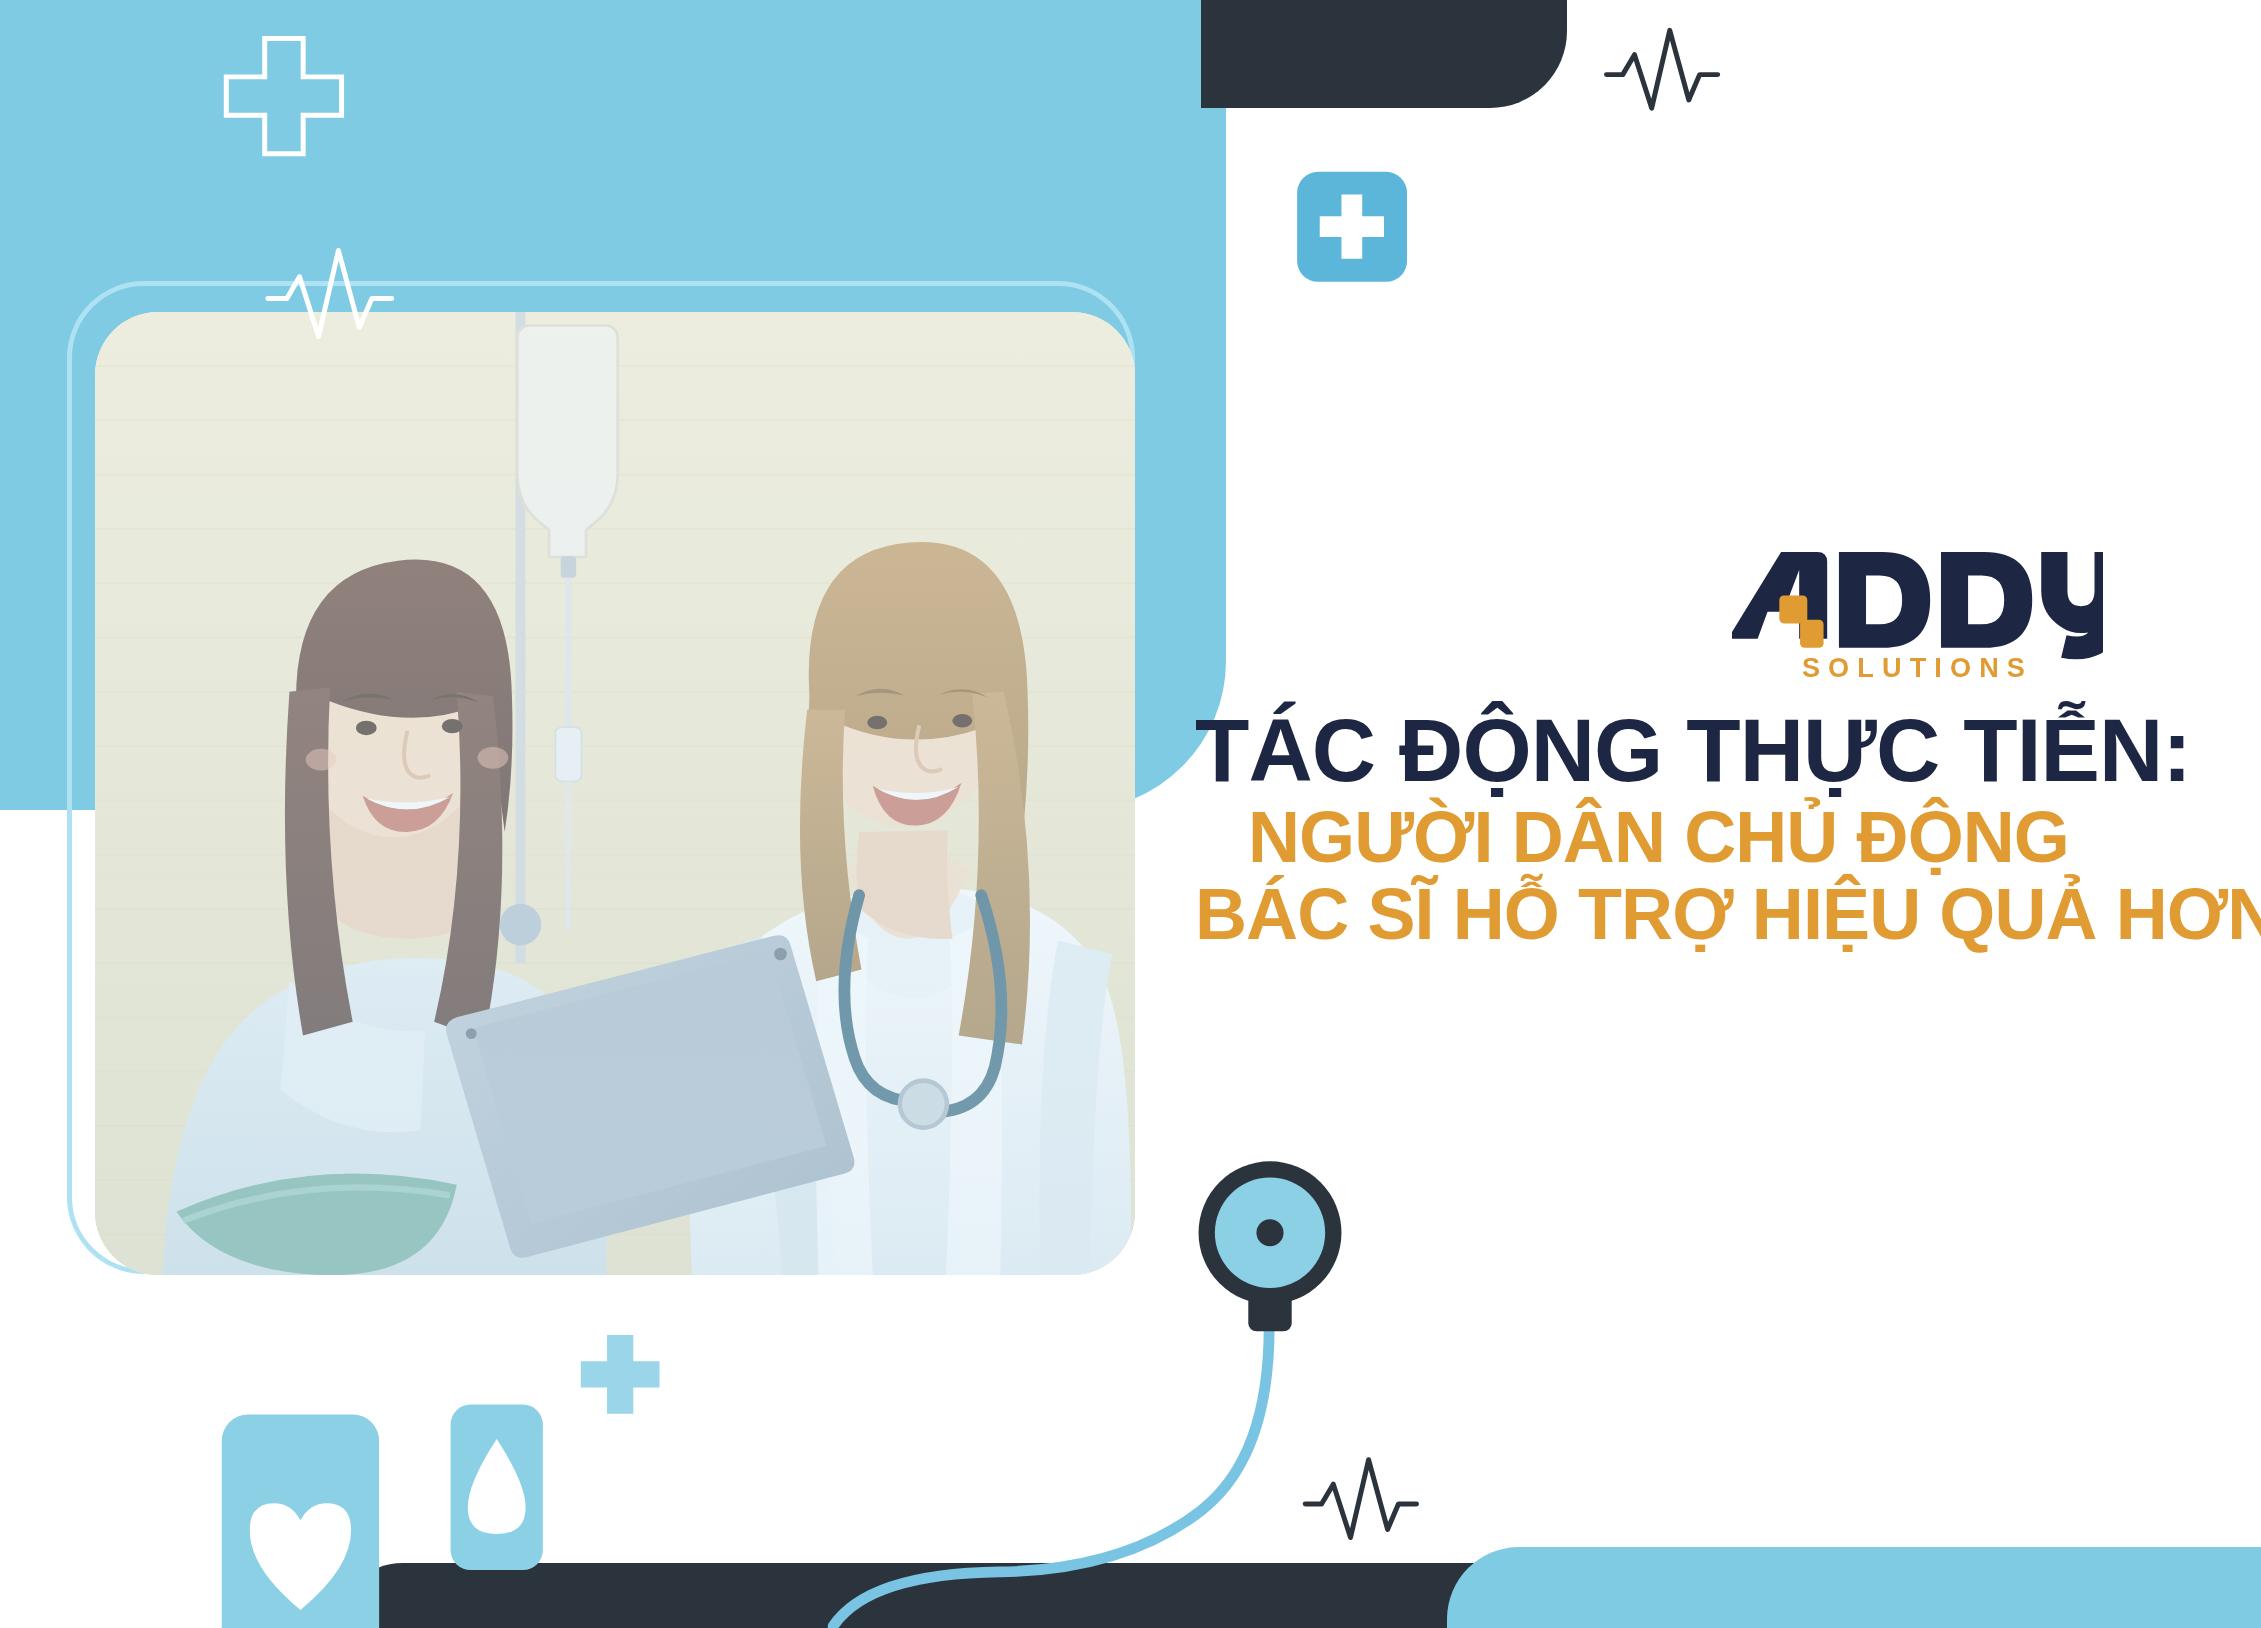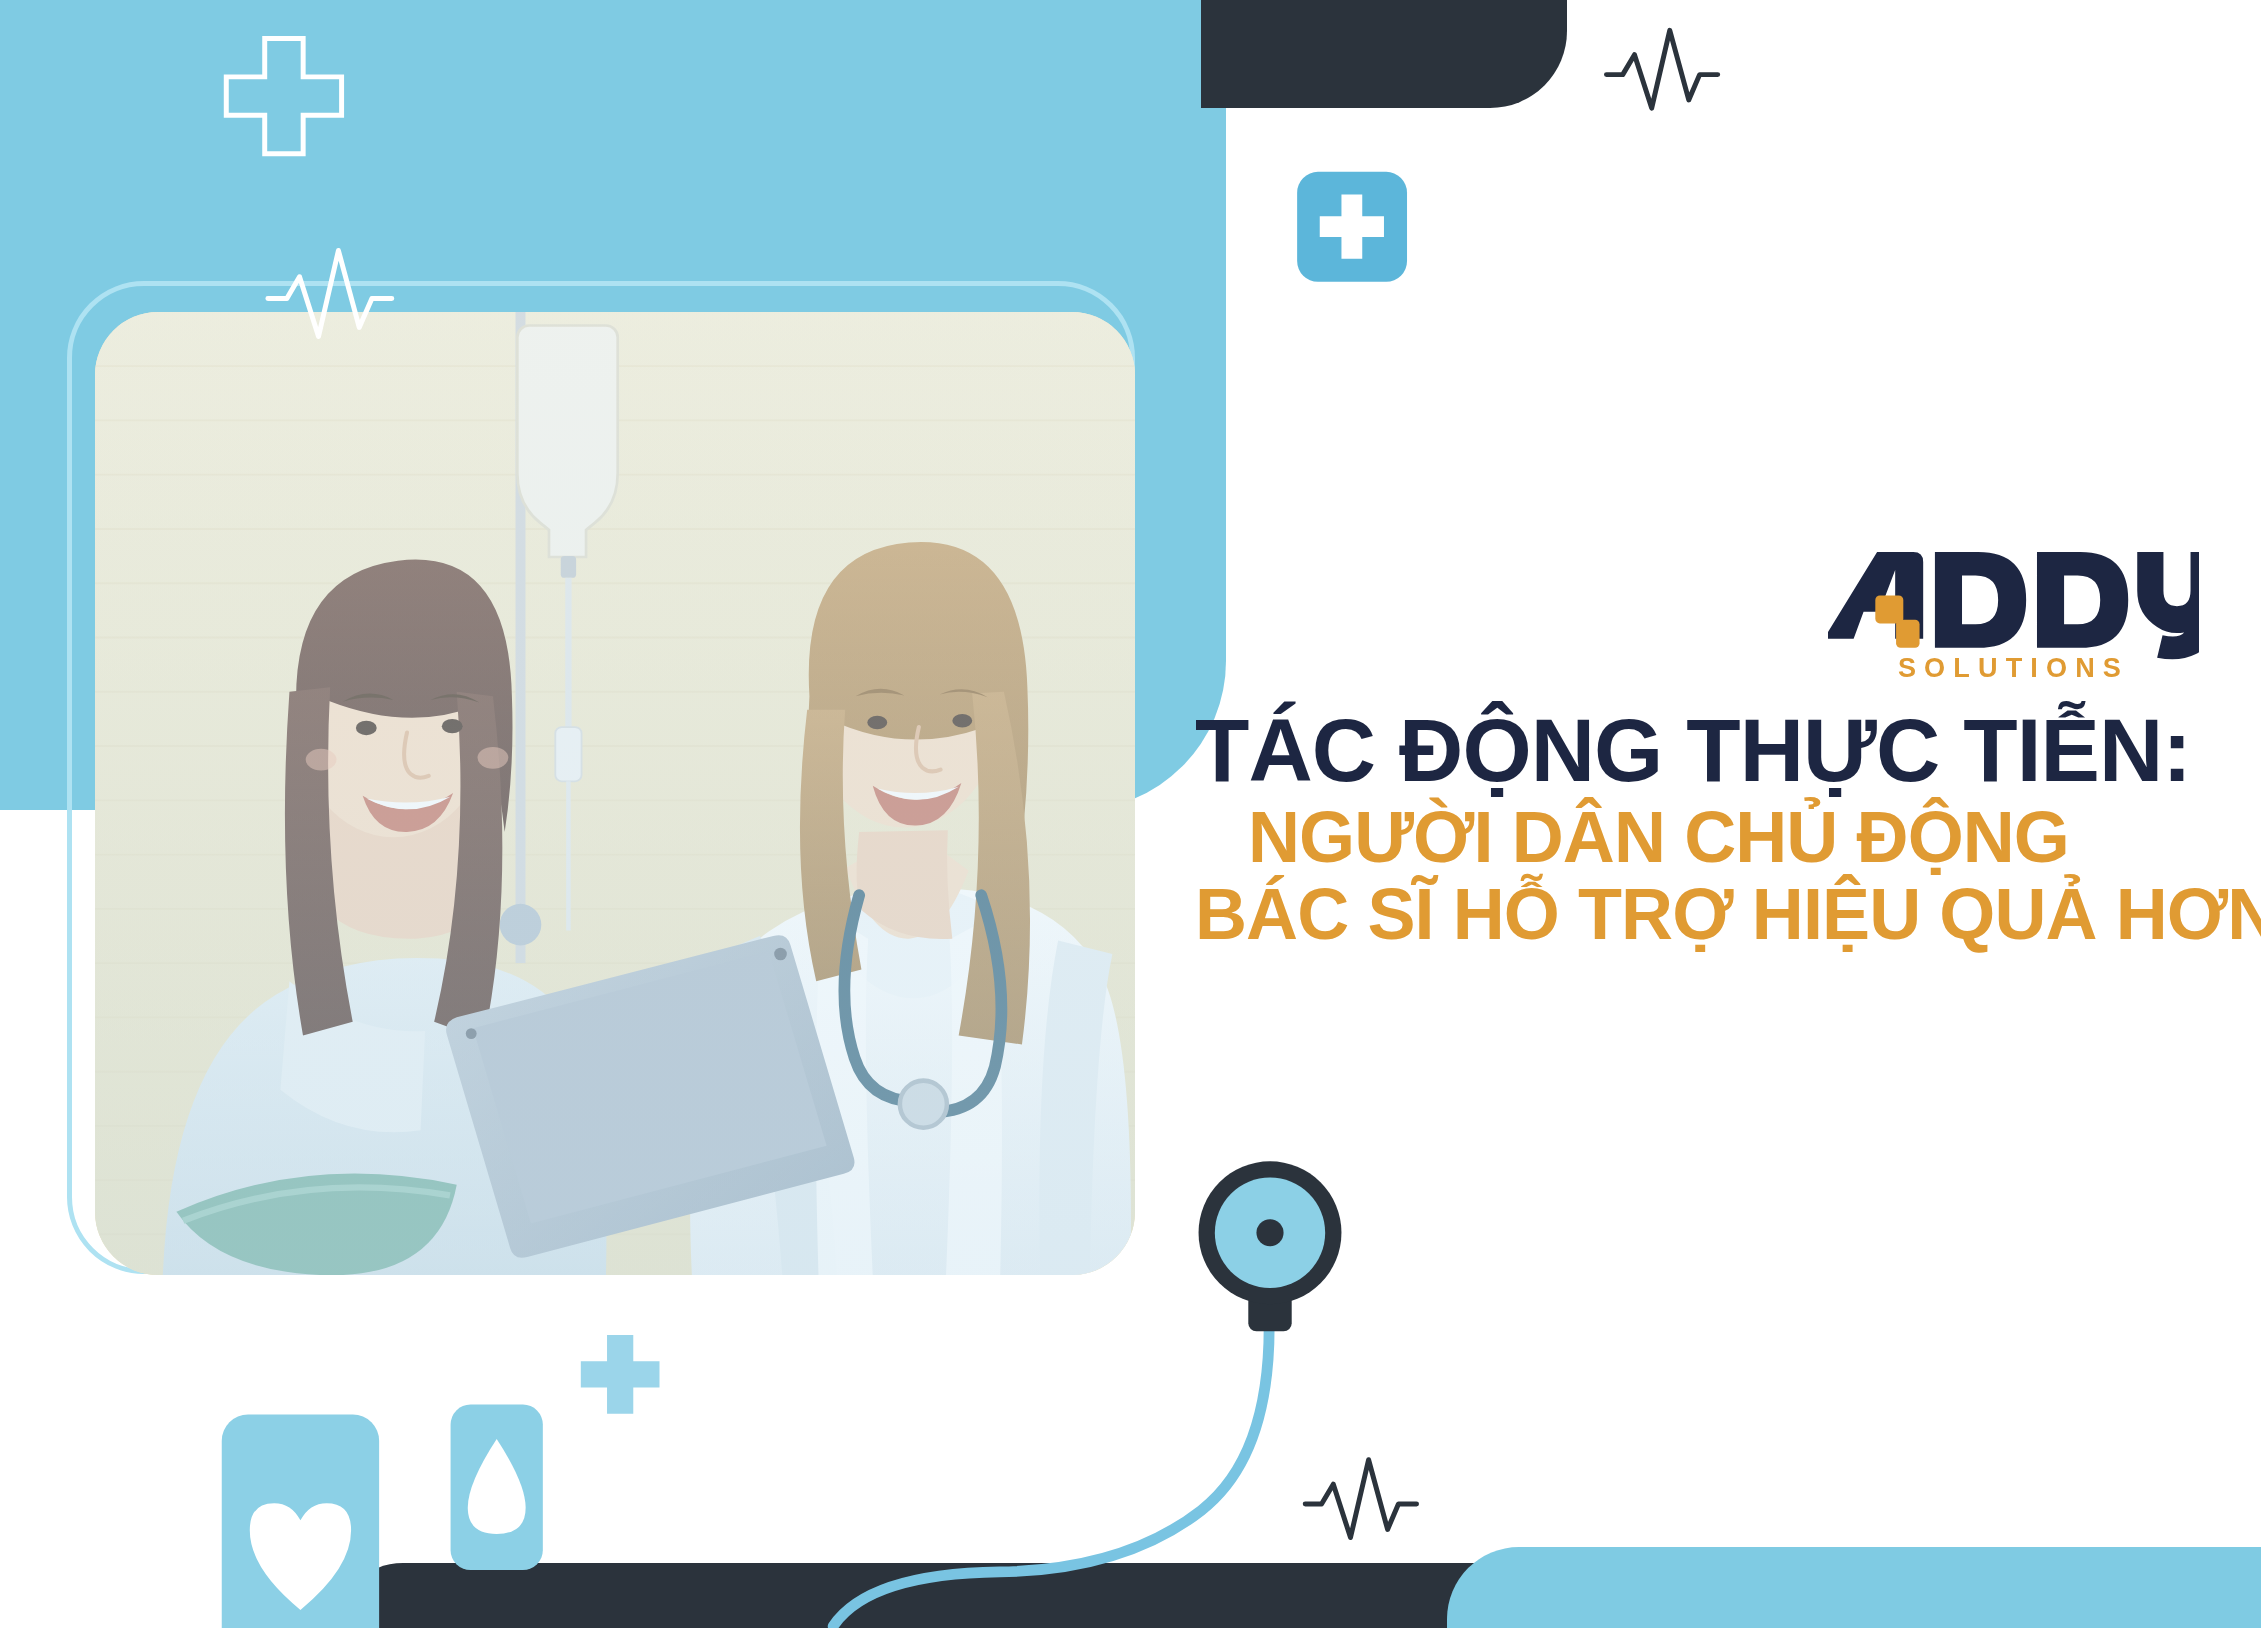--- a/index.html
+++ b/index.html
@@ -43,21 +43,21 @@
     border:5.4px solid #aee2f2;border-radius:77px;box-sizing:border-box;
   }
   #photo-frame{
     left:95px;top:312px;width:1040px;height:963px;
     border-radius:63px;overflow:hidden;
     background:#ece6cd;
   }
   #photo-frame svg{display:block;width:100%;height:100%;}
 
   
-  #logo{left:1828px;top:543px;width:371px;height:140px;}
+  #logo{left:1732px;top:543px;width:371px;height:140px;}
   #logo svg{display:block;width:100%;height:100%;}
 
   
   #headline{left:1176px;top:706px;width:1538px;}
   .hl-line{
     font-weight:bold;letter-spacing:-0.9px;white-space:nowrap;
     line-height:1.0;
   }
   #hl-1{
     font-size:89px;color:#1d2642;

